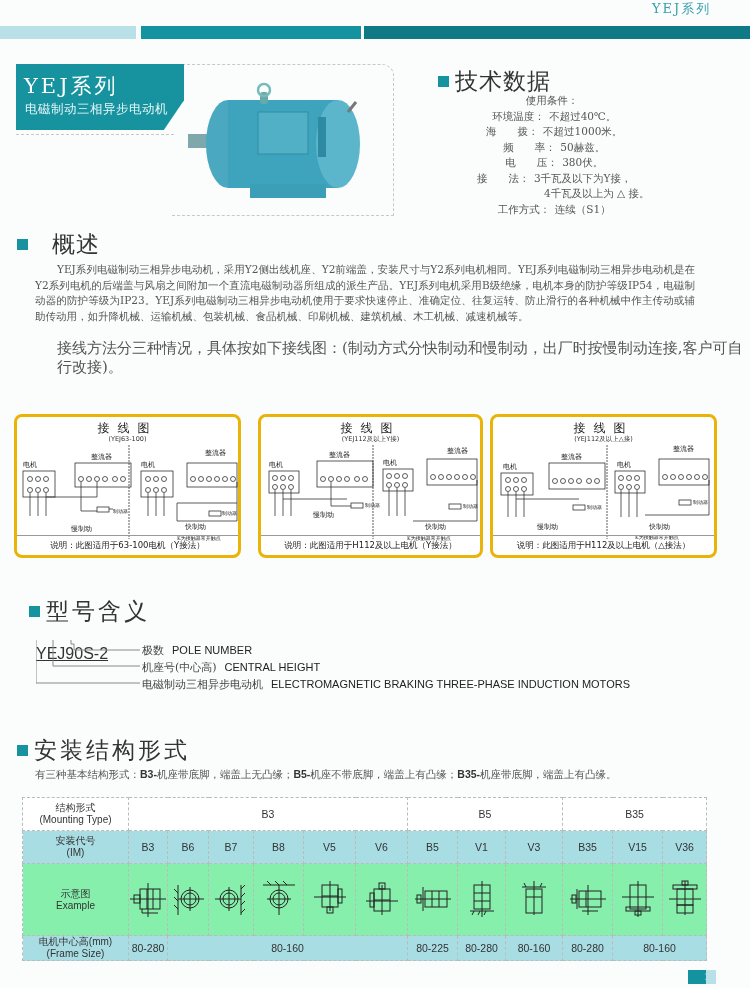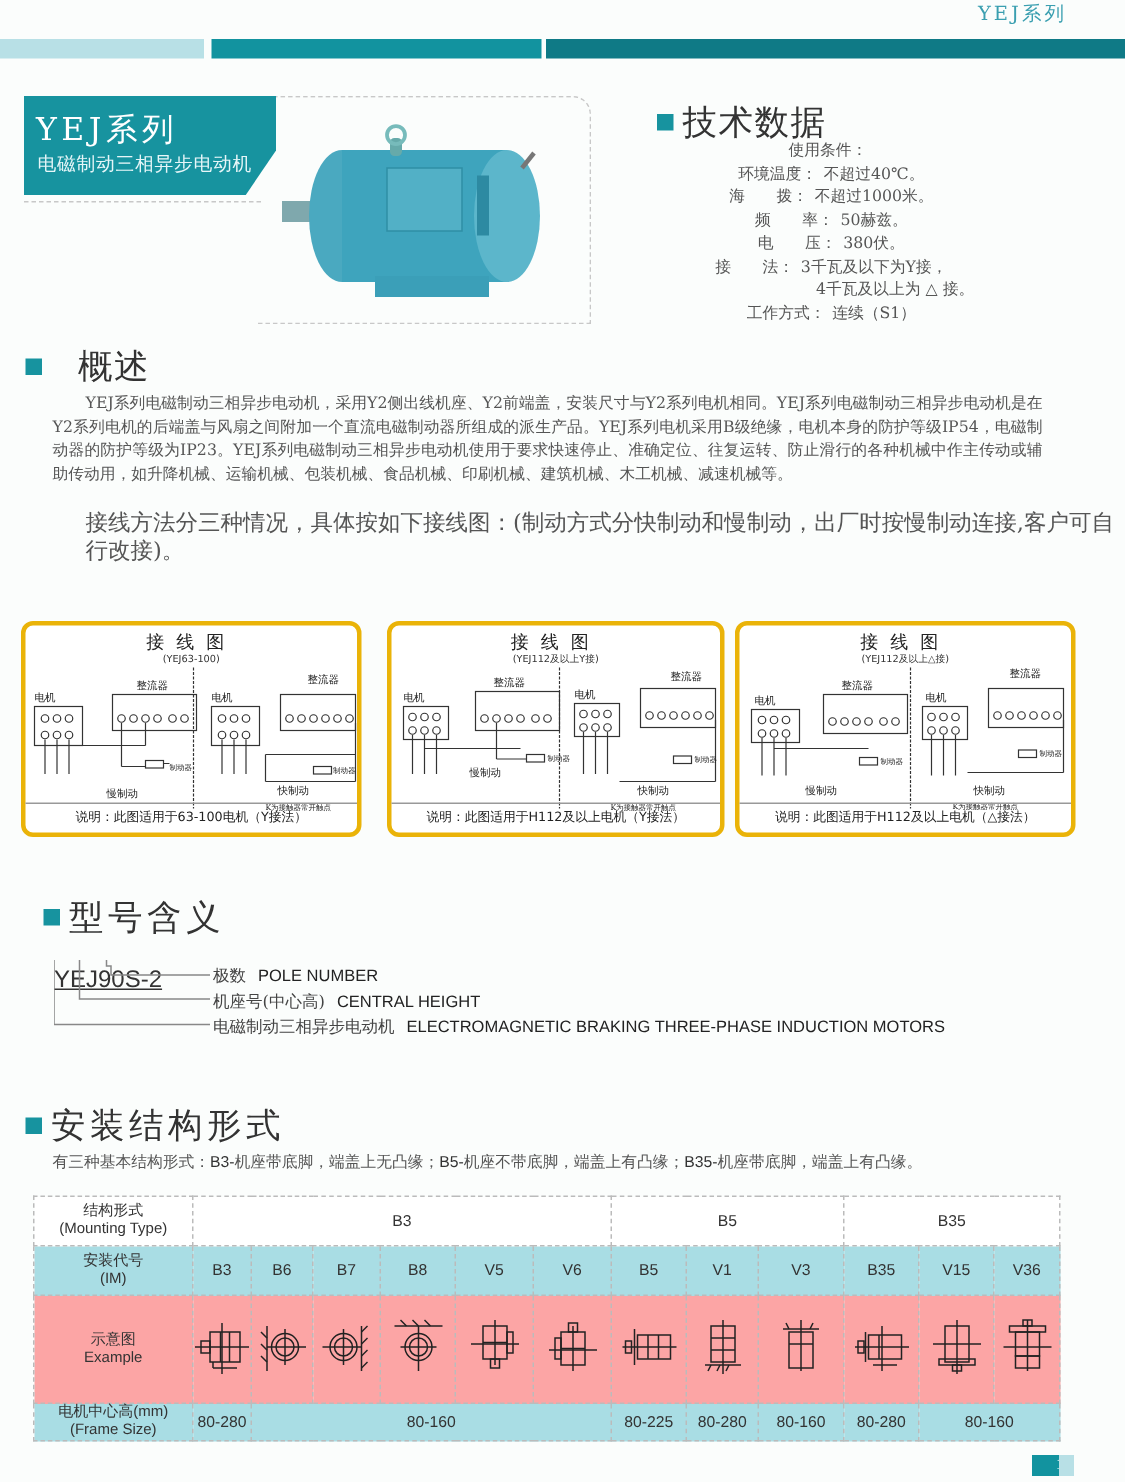--- a/index.html
+++ b/index.html
@@ -34,27 +34,27 @@
   .wd-title { position: absolute; top: 3px; left: 0; right: 0; text-align: center; font-size: 12px; letter-spacing: 8px; font-family: "DejaVu Sans", sans-serif; color: #222; }
   .wd-sub { position: absolute; top: 18px; left: 0; right: 0; text-align: center; font-size: 6.5px; font-family: "DejaVu Sans", sans-serif; color: #333; }
   .wd-note { position: absolute; bottom: 0; left: 0; right: 0; height: 20px; border-top: 1px solid #999; text-align: center; font-size: 8.5px; line-height: 19px; font-family: "DejaVu Sans", sans-serif; color: #222; }
   .wd-svg { position: absolute; top: 24px; left: 0; }
 
   .model-code { position: absolute; left: 36px; top: 645px; font-size: 16px; font-family: "Liberation Sans", sans-serif; text-decoration: underline; color: #333; }
   .model-line { position: absolute; font-size: 11px; font-family: "Liberation Sans", sans-serif; color: #222; }
   .model-line .cn { font-family: "DejaVu Serif", serif; color: #444; margin-right: 8px; }
 
   .mount-desc { position: absolute; left: 35px; top: 768px; font-size: 10.5px; color: #555; }
-  .mount-desc .en { font-family: "Liberation Sans", sans-serif; color: #333; }
+  .mount-desc .en { font-family: "Liberation Sans", sans-serif; color: #333; font-weight: bold; }
 
   table.mt { position: absolute; left: 22px; top: 797px; border-collapse: collapse; font-family: "Liberation Sans", sans-serif; font-size: 10.5px; color: #333; }
   table.mt td { border: 1px dashed #bbb; text-align: center; vertical-align: middle; padding: 0; }
   .r1 td { height: 33px; background: #fff; }
   .r2 td { height: 33px; background: #a9dde4; }
-  .r3 td { height: 72px; background: #fca5a5; }
+  .r3 td { height: 72px; background: #86efac; }
   .r4 td { height: 24px; background: #a9dde4; }
   .lbl-cn { display: block; font-size: 10px; line-height: 12px; }
   .lbl-en { display: block; font-size: 10px; line-height: 12px; }
 
   .page-num { position: absolute; left: 688px; top: 970px; width: 18px; height: 14px; background: #12939f; color: #fff; font-family: Liberation Serif, serif; font-size: 10px; text-align: center; line-height: 14px; padding-left: 16px; }
   .page-tab { position: absolute; left: 706px; top: 970px; width: 10px; height: 14px; background: #b8e0e6; }
 </style>
 </head>
 <body>
 

